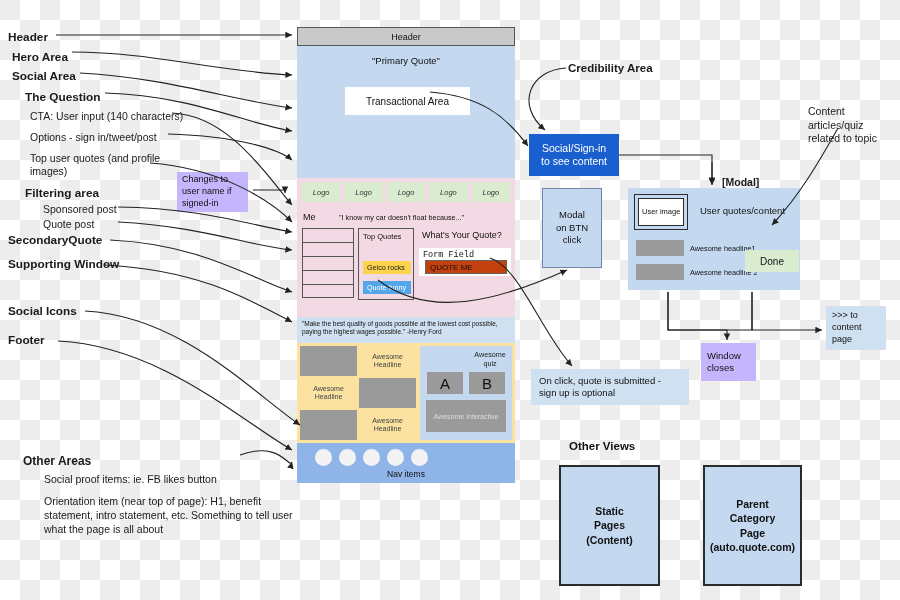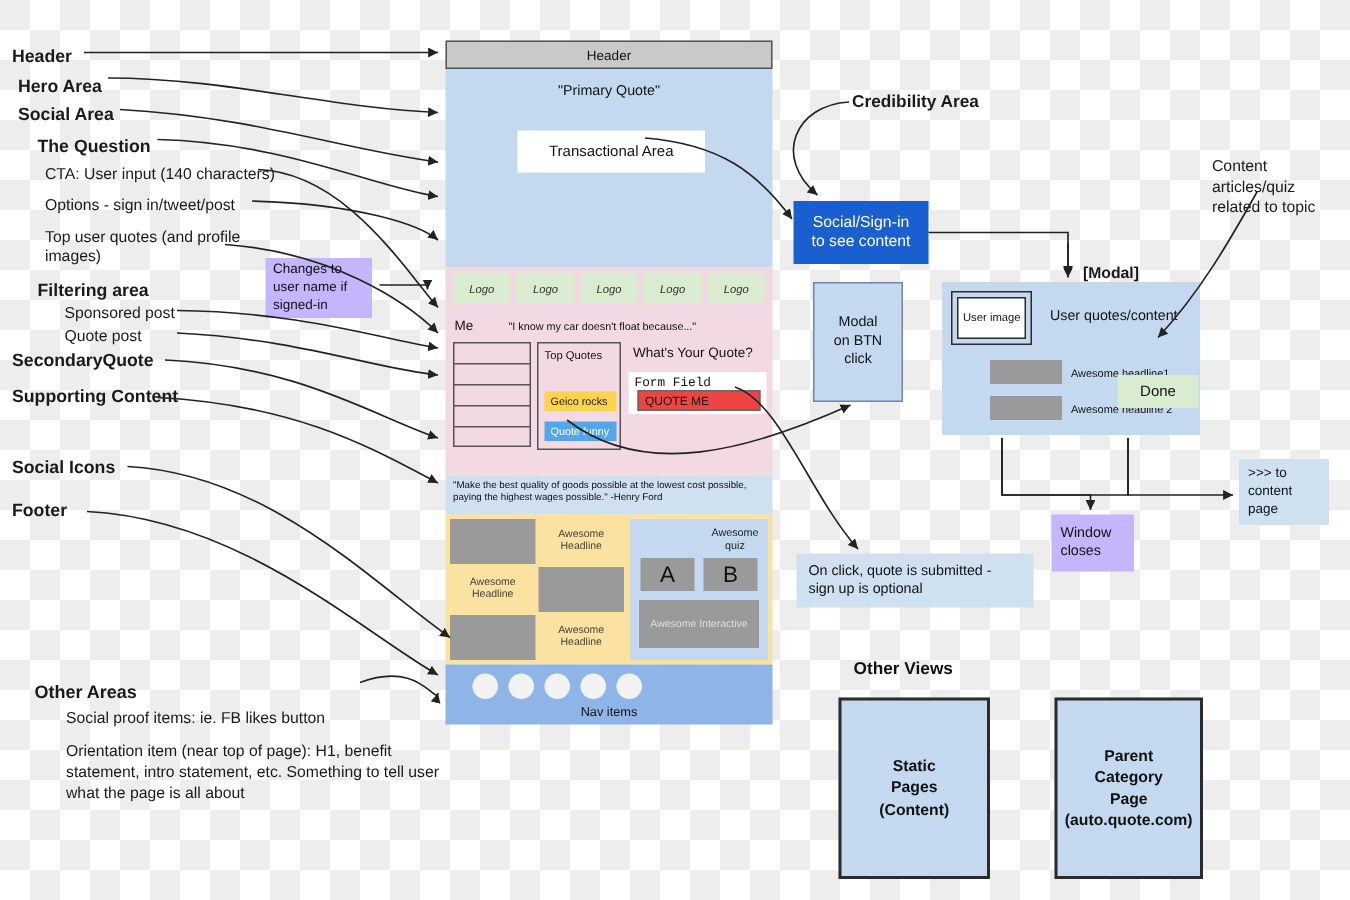--- a/index.html
+++ b/index.html
@@ -41,21 +41,21 @@
     background:#f3d9e4;box-sizing:border-box;}
   .wf-topq-t{position:absolute;left:4px;top:4px;font-size:7.5px;line-height:1.15;color:#111;}
   .wf-chip{position:absolute;left:4px;width:48px;height:13px;display:flex;align-items:center;
     padding-left:4px;box-sizing:border-box;font-size:7.2px;}
   .chip-y{top:32px;background:#fbd34d;color:#222;}
   .chip-b{top:52px;background:#53a6ea;color:#fff;}
   .wf-whats{position:absolute;left:125px;top:24px;font-size:9px;color:#111;}
   .wf-formwrap{position:absolute;left:122px;top:42px;width:92px;height:28px;background:#fff;}
   .wf-formlabel{position:absolute;left:4px;top:2px;font-size:8.5px;color:#111;font-family:Liberation Mono, monospace;}
   .wf-formfield{position:absolute;left:6px;top:12px;width:82px;height:14px;border:1px solid #666;
-    background:#ef4444;box-sizing:border-box;display:flex;align-items:center;padding-left:4px;font-size:8px;color:#111;}
+    background:#c2410c;box-sizing:border-box;display:flex;align-items:center;padding-left:4px;font-size:8px;color:#111;}
   .wf-secondary{position:absolute;left:0;top:290px;width:218px;height:26px;background:#cfe0f1;
     box-sizing:border-box;padding:3px 5px;font-size:6.5px;line-height:1.3;color:#111;}
   .wf-support{position:absolute;left:0;top:316px;width:218px;height:100px;background:#fbe2a0;
     box-sizing:border-box;padding:3px;}
   .sup-grid{display:grid;grid-template-columns:57px 57px;grid-template-rows:1fr 1fr 1fr;
     gap:2px;width:116px;height:94px;float:left;}
   .sup-cell{display:flex;align-items:center;justify-content:center;text-align:center;
     font-size:7px;line-height:1.2;color:#3a3a3a;}
   .sup-grey{background:#9a9a9a;}
   .sup-yel{background:#fbe2a0;color:#444;}
@@ -80,21 +80,21 @@
   .bx-pale{background:#cfe0f1;color:#111;font-size:9px;line-height:1.3;}
   .bx-strong{background:#c4d9f0;border:2px solid #2b2b2b;color:#111;font-weight:bold;font-size:10.5px;line-height:1.35;}
 
   #modalpanel{position:absolute;left:628px;top:188px;width:172px;height:102px;background:#c4d9f0;}
   .userimg-outer{position:absolute;left:6px;top:6px;width:54px;height:36px;border:1.3px solid #2b2b2b;
     background:#c4d9f0;box-sizing:border-box;}
   .userimg-inner{position:absolute;left:3px;top:3px;width:46px;height:28px;border:1.1px solid #2b2b2b;
     background:#fff;box-sizing:border-box;display:flex;align-items:center;padding-left:3px;
     font-size:7.5px;line-height:1.15;color:#111;}
   .uq-title{position:absolute;left:72px;top:17px;font-size:9.5px;color:#111;}
-  .hl-row{position:absolute;left:8px;display:flex;align-items:center;gap:6px;margin-left:24px;}
+  .hl-row{position:absolute;left:8px;display:flex;align-items:center;gap:6px;}
   .hl-grey{width:48px;height:16px;background:#9a9a9a;}
   .hl-txt{font-size:7.3px;color:#111;}
   .done-bx{position:absolute;left:117px;top:62px;width:54px;height:22px;background:#d9ecd0;
     display:flex;align-items:center;justify-content:center;font-size:10px;color:#111;}
 
   
   .ov-title{position:absolute;left:569px;top:440px;font-size:11.5px;font-weight:bold;color:#111;}
   #ov1{position:absolute;left:559px;top:465px;width:101px;height:121px;}
   #ov2{position:absolute;left:703px;top:465px;width:99px;height:121px;}
 
@@ -109,21 +109,21 @@
   <div class="lbl b" style="left:12px;top:50px;">Hero Area</div>
   <div class="lbl b" style="left:12px;top:69px;">Social Area</div>
   <div class="lbl b" style="left:25px;top:90px;">The Question</div>
   <div class="lbl sm" style="left:30px;top:110px;">CTA: User input (140 characters)</div>
   <div class="lbl sm" style="left:30px;top:131px;">Options - sign in/tweet/post</div>
   <div class="lbl sm" style="left:30px;top:152px;width:140px;">Top user quotes (and profile images)</div>
   <div class="lbl b" style="left:25px;top:186px;">Filtering area</div>
   <div class="lbl sm" style="left:43px;top:203px;">Sponsored post</div>
   <div class="lbl sm" style="left:43px;top:218px;">Quote post</div>
   <div class="lbl b" style="left:8px;top:233px;">SecondaryQuote</div>
-  <div class="lbl b" style="left:8px;top:257px;">Supporting Content</div>
+  <div class="lbl b" style="left:8px;top:257px;">Supporting Window</div>
   <div class="lbl b" style="left:8px;top:304px;">Social Icons</div>
   <div class="lbl b" style="left:8px;top:333px;">Footer</div>
 
   <div class="lbl b" style="left:23px;top:454px;font-size:12px;">Other Areas</div>
   <div class="lbl sm" style="left:44px;top:473px;">Social proof items: ie. FB likes button</div>
   <div class="lbl sm" style="left:44px;top:494px;width:250px;line-height:1.35;">Orientation item (near top of page): H1, benefit statement, intro statement, etc. Something to tell user what the page is all about</div>
 
   <div class="bx bx-green" style="left:177px;top:172px;width:71px;height:40px;justify-content:flex-start;text-align:left;padding-left:5px;font-size:9px;">Changes to
 user name if
 signed-in</div>

